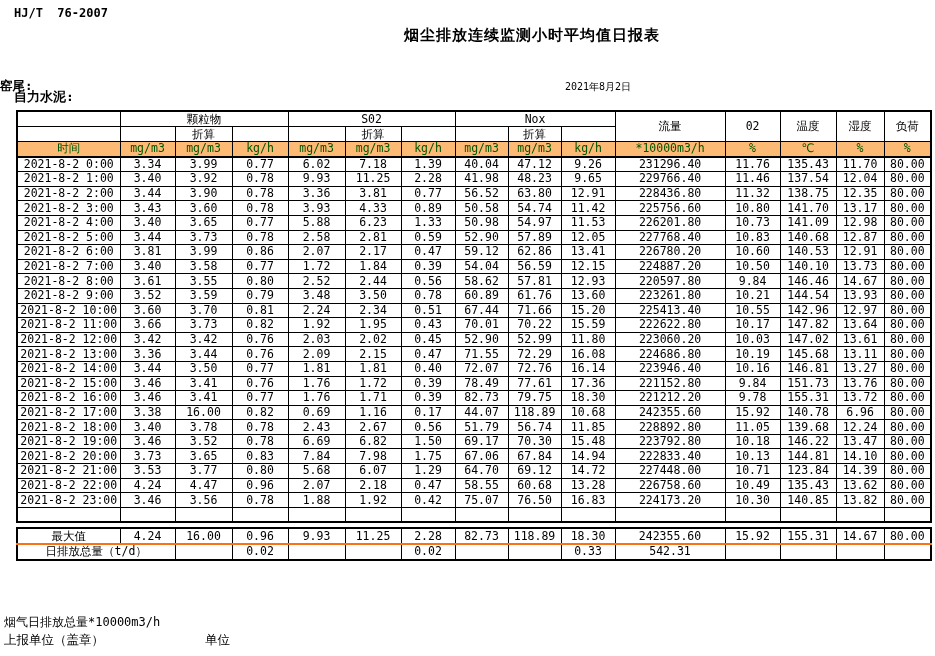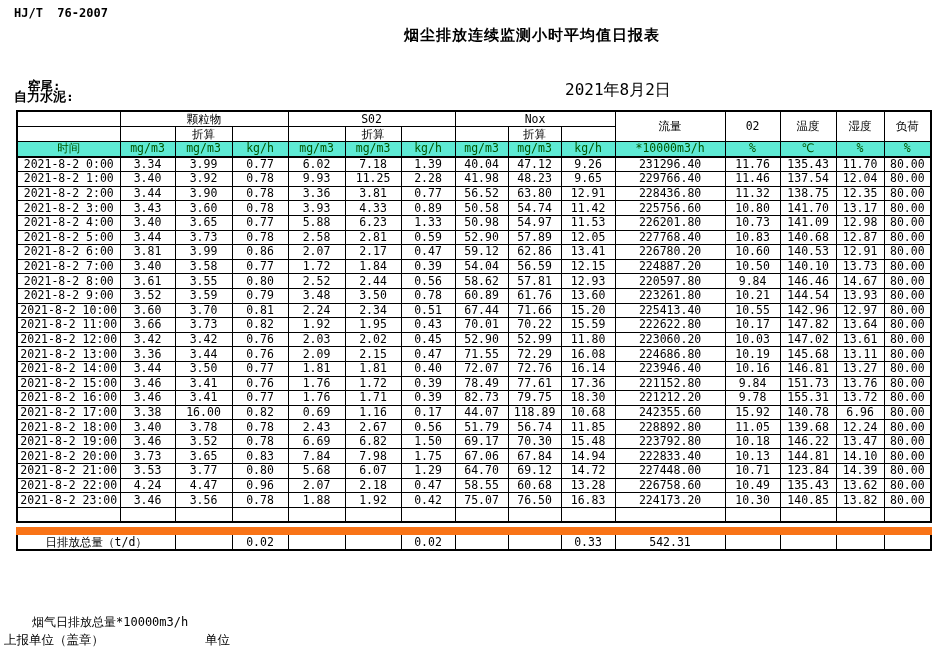--- a/index.html
+++ b/index.html
@@ -3,39 +3,39 @@
 <meta charset="utf-8">
 <style>
   html,body{margin:0;padding:0;background:#ffffff;}
   body{width:935px;height:656px;font-family:"DejaVu Sans Mono","DejaVu Sans",monospace;color:#000;}
   .page{position:relative;width:935px;height:656px;background:#fff;overflow:hidden;}
   .abs{position:absolute;white-space:pre;}
   .b{font-weight:bold;}
   #std{left:14px;top:6px;font-size:12px;}
   #title{left:0;top:26px;width:660px;text-align:right;font-size:15px;letter-spacing:1px;}
   #company{left:14px;top:58px;font-size:13px;margin-top:30px;}
-  #location{left:28px;top:78px;font-size:12.5px;}
-  #date{left:565px;top:80px;font-size:16px;}
+  #location{left:0;top:78px;font-size:12.5px;}
+  #date{left:565px;top:80px;font-size:10px;}
   #tablewrap{position:absolute;left:16px;top:110px;width:914px;}
   table.tbl{border-collapse:collapse;table-layout:fixed;width:914px;border:2px solid #000;}
   table.tbl td{border:1px solid #000;height:13.6px;line-height:13px;padding:0;margin:0;
     text-align:center;font-size:11.5px;overflow:hidden;white-space:nowrap;}
   tr.grp-row td, tr.sub-row td{height:14px;}
   tr.unit-row td{border-bottom:2px solid #000;}
-  td.green{background:#5eead4;color:#005500;}
+  td.green{background:#fdba74;color:#005500;}
   table.summary{margin-top:4px;}
-  tr.total-row td{border-top:8px solid #f97316;margin-left:35px;}
+  tr.total-row td{border-top:2px solid #f97316;margin-left:35px;}
   td.lbl-left{text-align:left;padding-left:2px;}
   #tablewrap col.c-time{width:103px;}
   col.c-v1{width:55px;}col.c-v2{width:57px;}col.c-v3{width:56px;}
   col.c-v4{width:57px;}col.c-v5{width:56px;}col.c-v6{width:54px;}
   col.c-v7{width:53px;}col.c-v8{width:53px;}col.c-v9{width:54px;}
   col.c-flow{width:110px;}col.c-o2{width:55px;}col.c-temp{width:56px;}
   col.c-hum{width:48px;}col.c-load{width:47px;}
-  #foot1{left:4px;top:614px;font-size:12px;margin-left:28px;}
+  #foot1{left:4px;top:614px;font-size:12px;}
   #foot2{left:4px;top:632px;font-size:12.5px;}
   #foot3{left:205px;top:632px;font-size:12.5px;}
 </style>
 </head>
 <body>
 
 <div class="page">
 
   <div id="std" class="abs b">HJ/T  76-2007</div>
   <div id="title" class="abs b">烟尘排放连续监测小时平均值日报表</div>
@@ -546,20 +546,37 @@
         <col class="c-v7">
           <col class="c-v8">
           <col class="c-v9">
         <col class="c-flow">
           <col class="c-o2">
           <col class="c-temp">
           <col class="c-hum">
           <col class="c-load">
       </colgroup>
       <tbody>
+          <tr>
+            <td>最大值</td>
+            <td>4.24</td>
+            <td>16.00</td>
+            <td>0.96</td>
+            <td>9.93</td>
+            <td>11.25</td>
+            <td>2.28</td>
+            <td>82.73</td>
+            <td>118.89</td>
+            <td>18.30</td>
+            <td>242355.60</td>
+            <td>15.92</td>
+            <td>155.31</td>
+            <td>14.67</td>
+            <td>80.00</td>
+          </tr>
           <tr class="total-row">
             <td class="lbl-left" colspan="2">日排放总量（t/d）</td>
             <td></td>
             <td>0.02</td>
             <td></td>
             <td></td>
             <td>0.02</td>
             <td></td>
             <td></td>
             <td>0.33</td>

